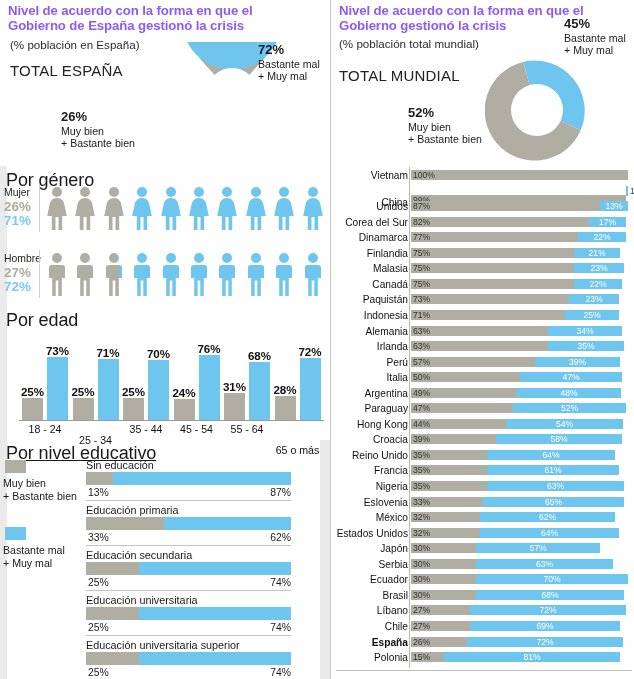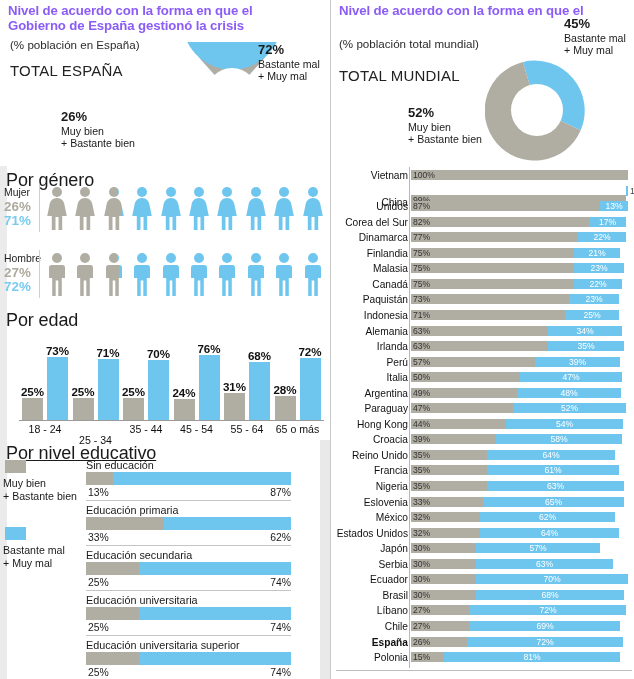--- a/index.html
+++ b/index.html
@@ -117,20 +117,21 @@
     <span class="sm">Bastante mal</span>
     <span class="sm">+ Muy mal</span>
   </div>
   <div class="dlab" style="left:61px; top:111px;">
     <span class="big">26%</span>
     <span class="sm">Muy bien</span>
     <span class="sm">+ Bastante bien</span>
   </div>
 
   <div class="title" style="left:339px; top:3px; width:290px;">Nivel de acuerdo con la forma en que el</div>
+  <div class="title" style="left:339px; top:18px; width:290px;">Gobierno gestionó la crisis</div>
   <div class="subtitle" style="left:339px; top:37px;">(% población total mundial)</div>
   <div class="totallabel" style="left:339px; top:67px;">TOTAL MUNDIAL</div>
 
   <svg class="donut" style="left:485px; top:58px;" width="104" height="104" viewBox="0 0 104 104">
     <path d="M 52 52 L 38.0 4.0 A 50 50 0 0 1 95.7 72.2 Z" fill="#6ec6ef"></path>
     <path d="M 52 52 L 95.7 72.2 A 50 50 0 1 1 38.0 4.0 Z" fill="#b0ada3"></path>
     <circle cx="52" cy="52" r="26" fill="#ffffff"></circle>
   </svg>
 
   <div class="dlab r" style="left:564px; top:18px;">
@@ -426,21 +427,21 @@
       <div class="agebar b" style="left:249px; top:362px; width:21px; height:58px;"></div>
       <div class="agepct" style="left:220px; top:380px; width:29px;">31%</div>
       <div class="agepct" style="left:244px; top:349px; width:31px;">68%</div>
       <div class="agerule" style="left:221px; top:420px; width:52px;"></div>
       <div class="agecat" style="left:216px; top:423px; width:62px;">55 - 64</div>
       <div class="agebar g" style="left:274.5px; top:396px; width:21px; height:24px;"></div>
       <div class="agebar b" style="left:299.5px; top:358px; width:21px; height:62px;"></div>
       <div class="agepct" style="left:270.5px; top:383px; width:29px;">28%</div>
       <div class="agepct" style="left:294.5px; top:345px; width:31px;">72%</div>
       <div class="agerule" style="left:271.5px; top:420px; width:52px;"></div>
-      <div class="agecat" style="left:266.5px; top:423px; width:62px;">65 o más</div>
+      <div class="agecat" style="left:266.5px; top:444px; width:62px;">65 o más</div>
     </div>
 
   <div class="sechead" style="left:6px; top:443px;text-decoration:underline;">Por nivel educativo</div>
   <div id="edu-zone">
       <div class="edulegend-sw" style="left:5px; top:460px; background:#b0ada3;"></div>
       <div class="edulegend-tx" style="left:3px; top:477px; width:78px;">
         <div>Muy bien</div>
         <div>+ Bastante bien</div>
       </div>
       <div class="edulegend-sw" style="left:5px; top:527px; background:#6ec6ef;"></div>

